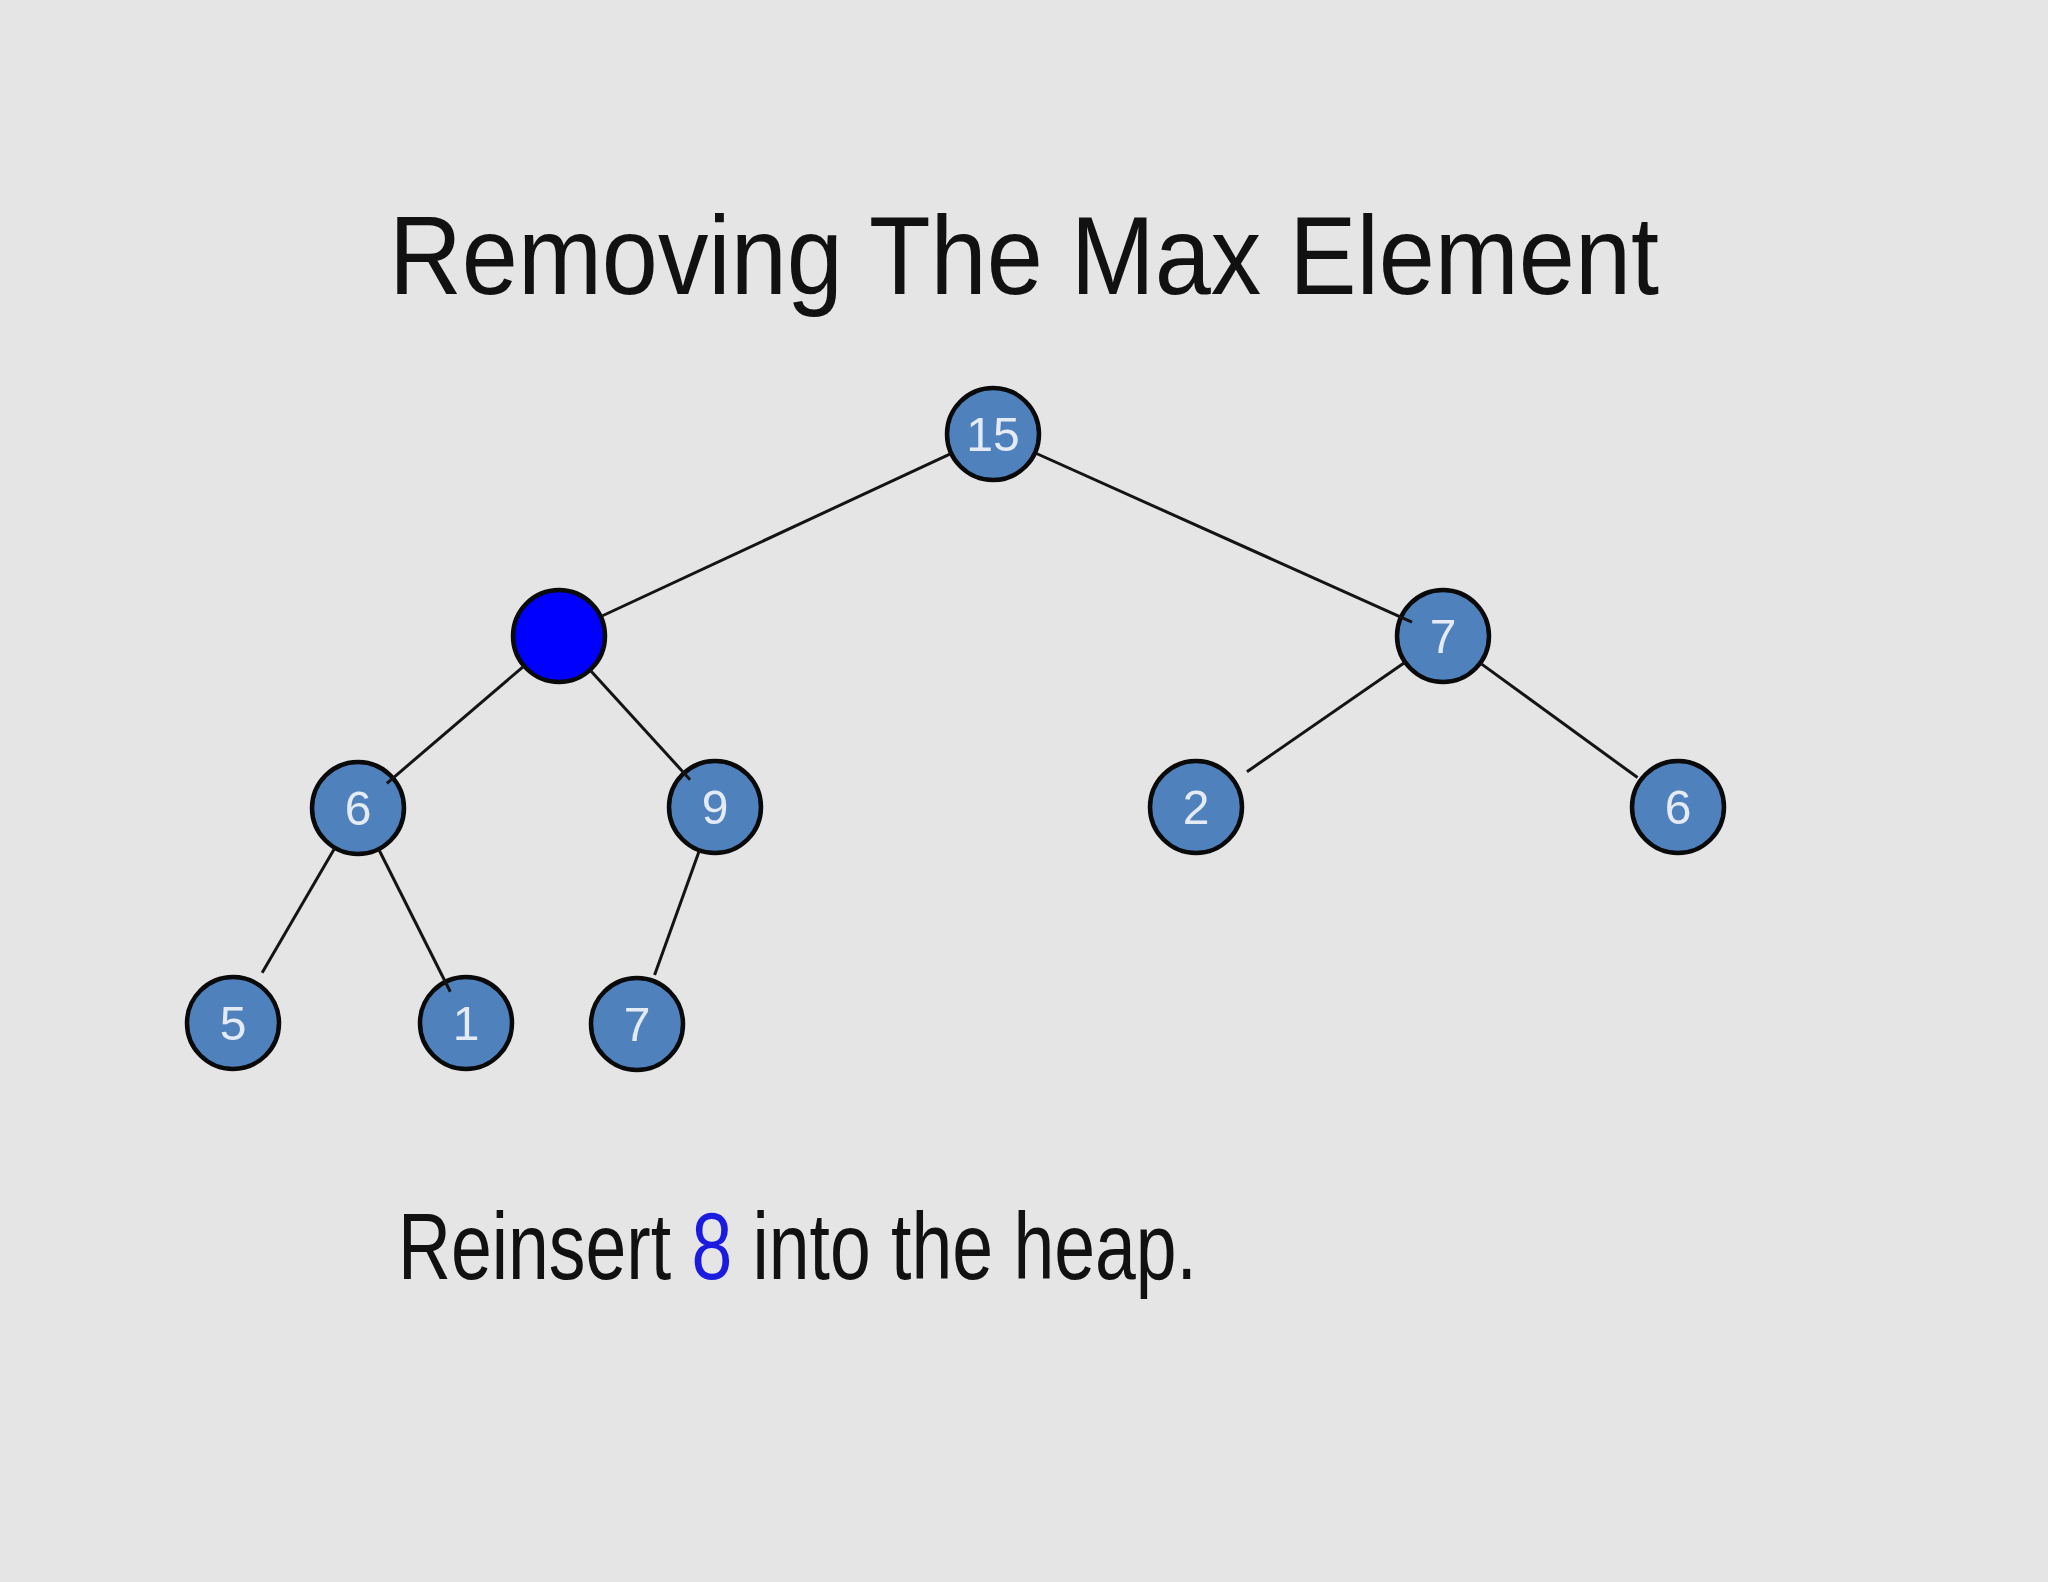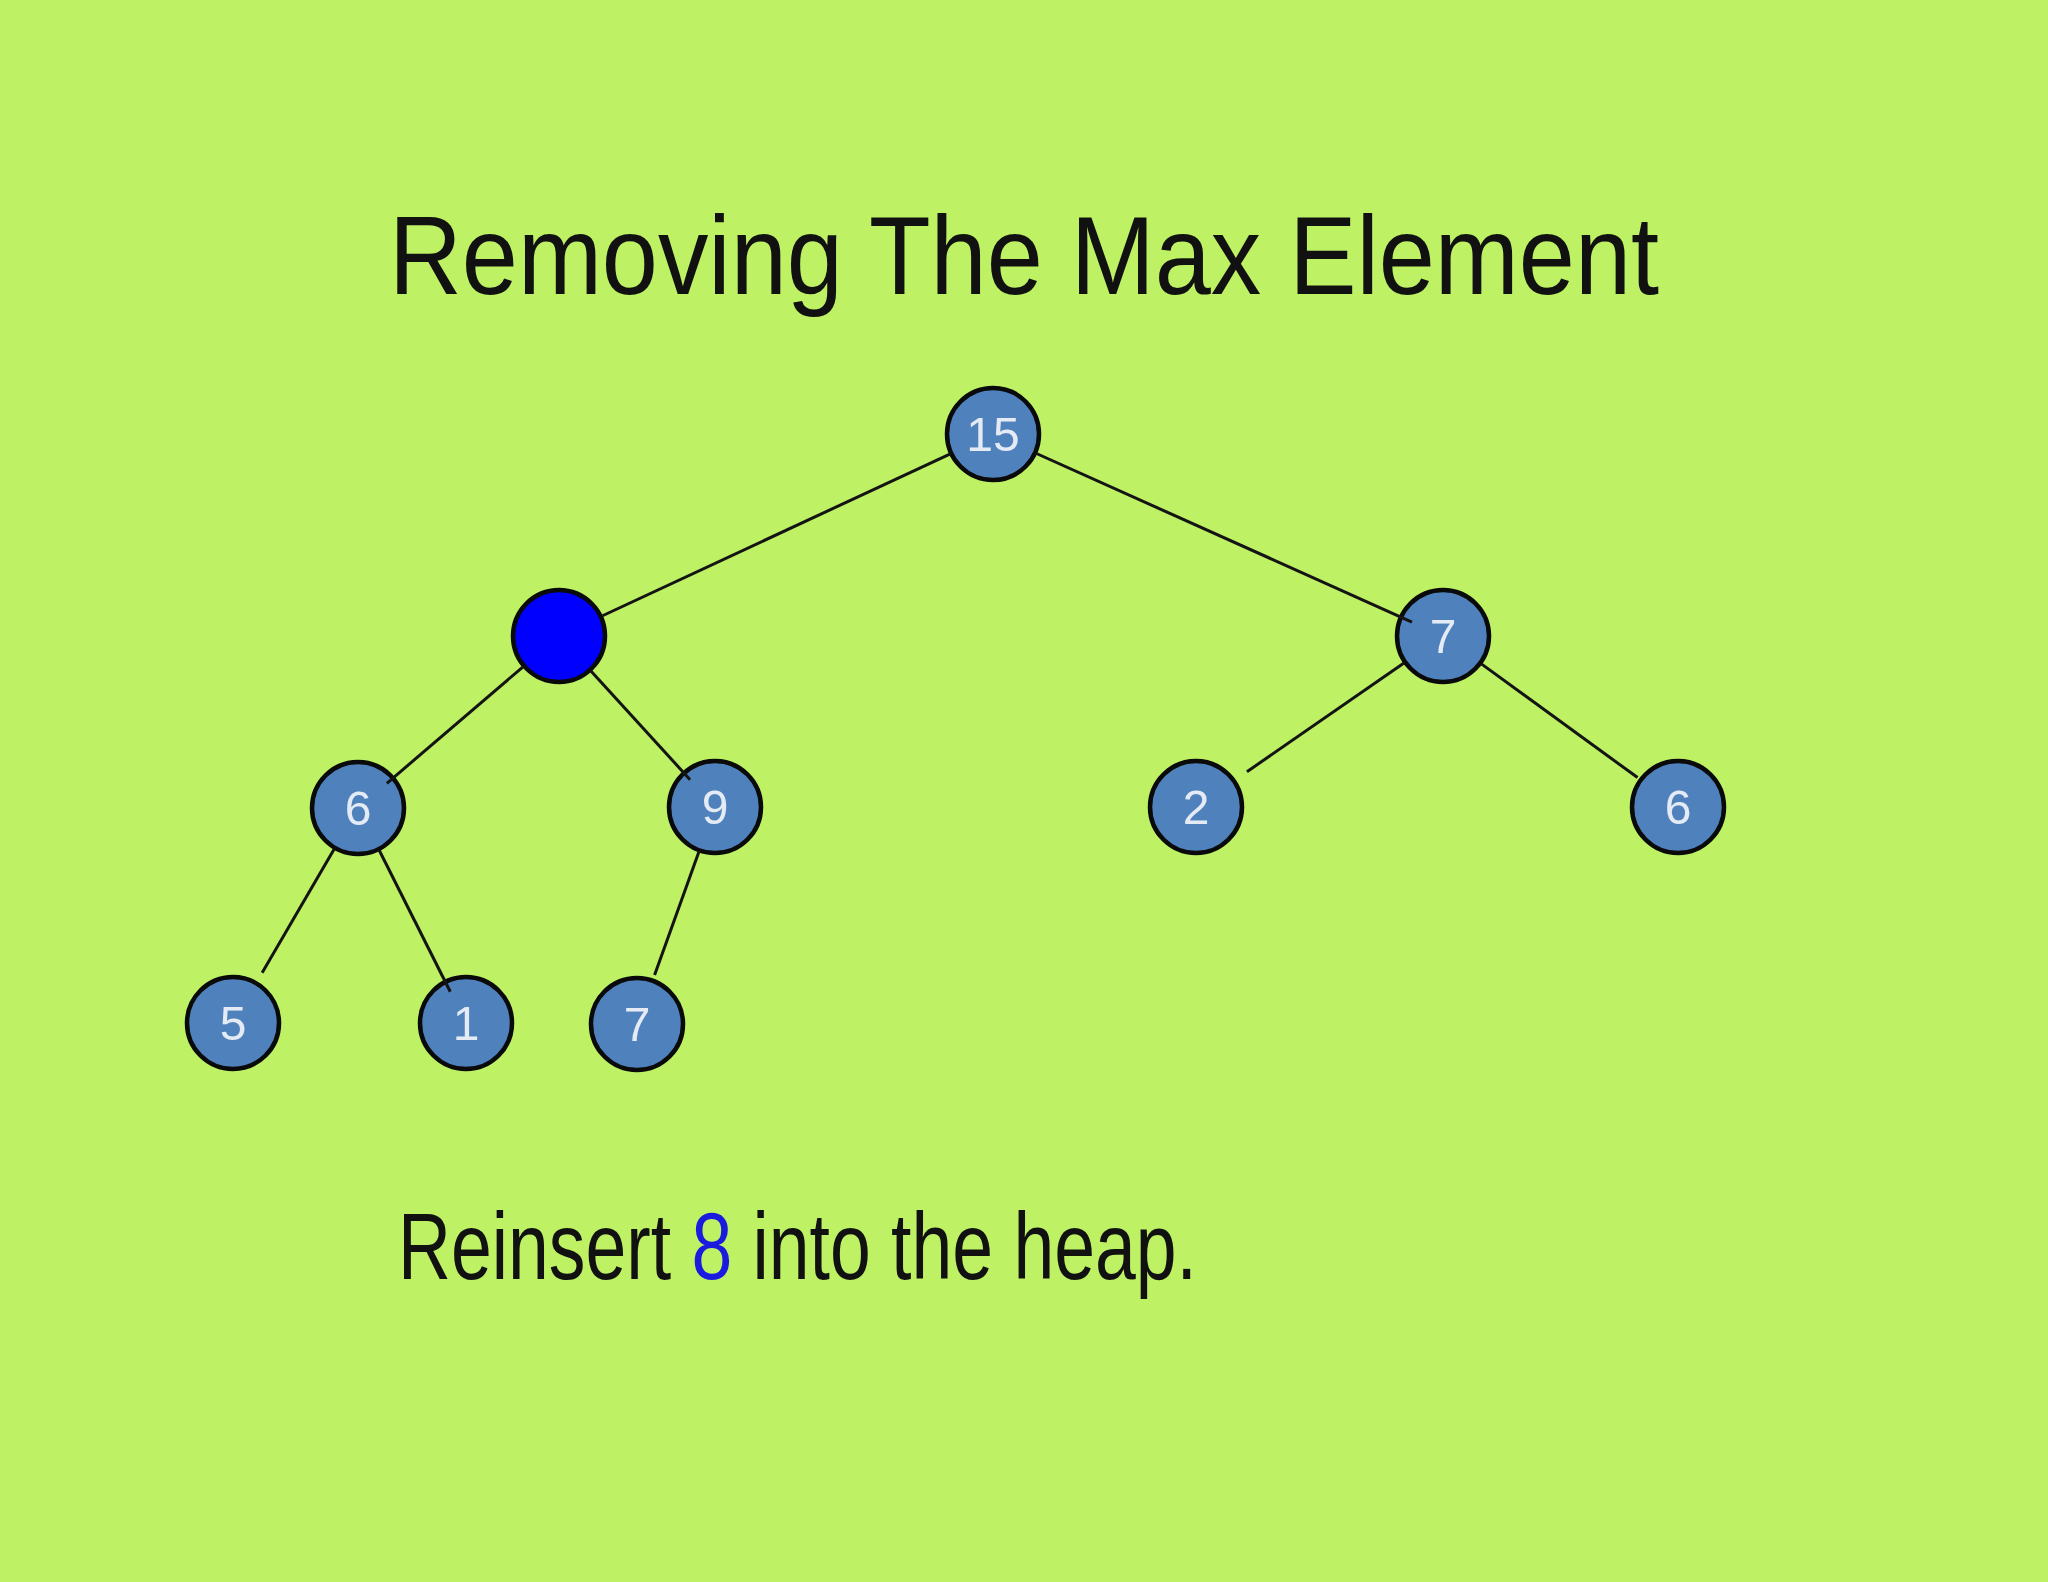--- a/index.html
+++ b/index.html
@@ -1,20 +1,20 @@
 <!DOCTYPE html>
 <html><head>
 <meta charset="utf-8">
 <style>
   html, body { margin: 0; padding: 0; background: #ffffff; }
   .slide {
     position: relative;
     width: 2048px;
     height: 1582px;
-    background: #bef264;
+    background: #e5e5e5;
     overflow: hidden;
     font-family: "Liberation Sans", sans-serif;
   }
   .title {
     position: absolute;
     top: 200px;
     left: 0;
     width: 2048px;
     margin: 0;
     text-align: center;

